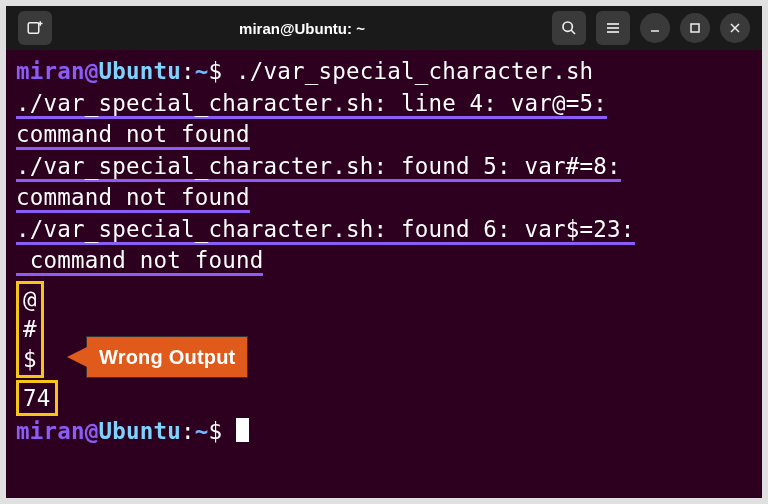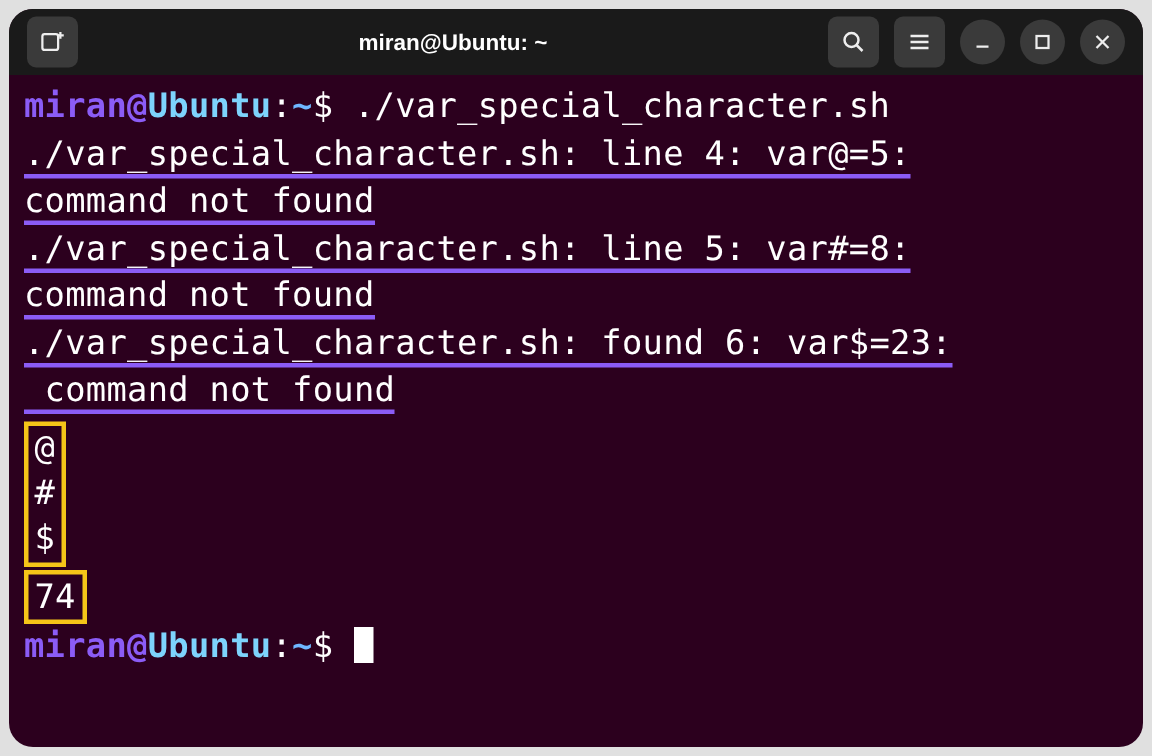--- a/index.html
+++ b/index.html
@@ -12,21 +12,21 @@
       height: 504px;
       background: #e0e0e0;
       font-family: monospace;
       overflow: hidden;
     }
     .window {
       width: 756px;
       height: 492px;
       margin: 6px;
       background: #2c001e;
-      border-radius: 16px;
+      border-radius: 0;
       overflow: hidden;
       display: flex;
       flex-direction: column;
     }
     .titlebar {
       height: 44px;
       background: #1a1a1a;
       display: flex;
       align-items: center;
       padding: 0 12px;
@@ -180,21 +180,21 @@
     </div>
   </div>
 
   <div class="terminal">
 
     <div class="line"><span class="prompt-user">miran</span><span class="prompt-user">@</span><span class="prompt-host">Ubuntu</span><span>:</span><span class="prompt-path">~</span><span class="prompt-dollar">$</span><span class="cmd"> <span>./var_special_character.sh</span></span></div>
 
     <div class="line"><span class="output underline-yellow">./var_special_character.sh: line 4: var@=5:</span></div>
     <div class="line"><span class="output underline-yellow">command not found</span></div>
 
-    <div class="line"><span class="output underline-yellow">./var_special_character.sh: line 5: var#=8:</span></div>
+    <div class="line"><span class="output underline-yellow">./var_special_character.sh: found 5: var#=8:</span></div>
     <div class="line"><span class="output underline-yellow">command not found</span></div>
 
     <div class="line"><span class="output underline-yellow">./var_special_character.sh: found 6: var$=23:</span></div>
     <div class="line"><span class="output underline-yellow"> command not found</span></div>
 
     <div style="margin-top:2px;">
       <span class="box-yellow">
         <span class="line">@</span><br>
         <span class="line">#</span><br>
         <span class="line">$</span>
@@ -202,16 +202,20 @@
     </div>
 
     <div>
       <span class="box-yellow">
         <span class="line">74</span>
       </span>
     </div>
 
     <div class="line"><span class="prompt-user">miran</span><span class="prompt-user">@</span><span class="prompt-host">Ubuntu</span><span>:</span><span class="prompt-path">~</span><span class="prompt-dollar">$</span> <span class="cursor"></span></div>
 
+    <div class="tag" style="top:286px; left:80px;">
+      <div class="tag-arrow"></div>
+      <span>Wrong Output</span>
+    </div>
 
 
   </div>
 </div>
 
 </body></html>

